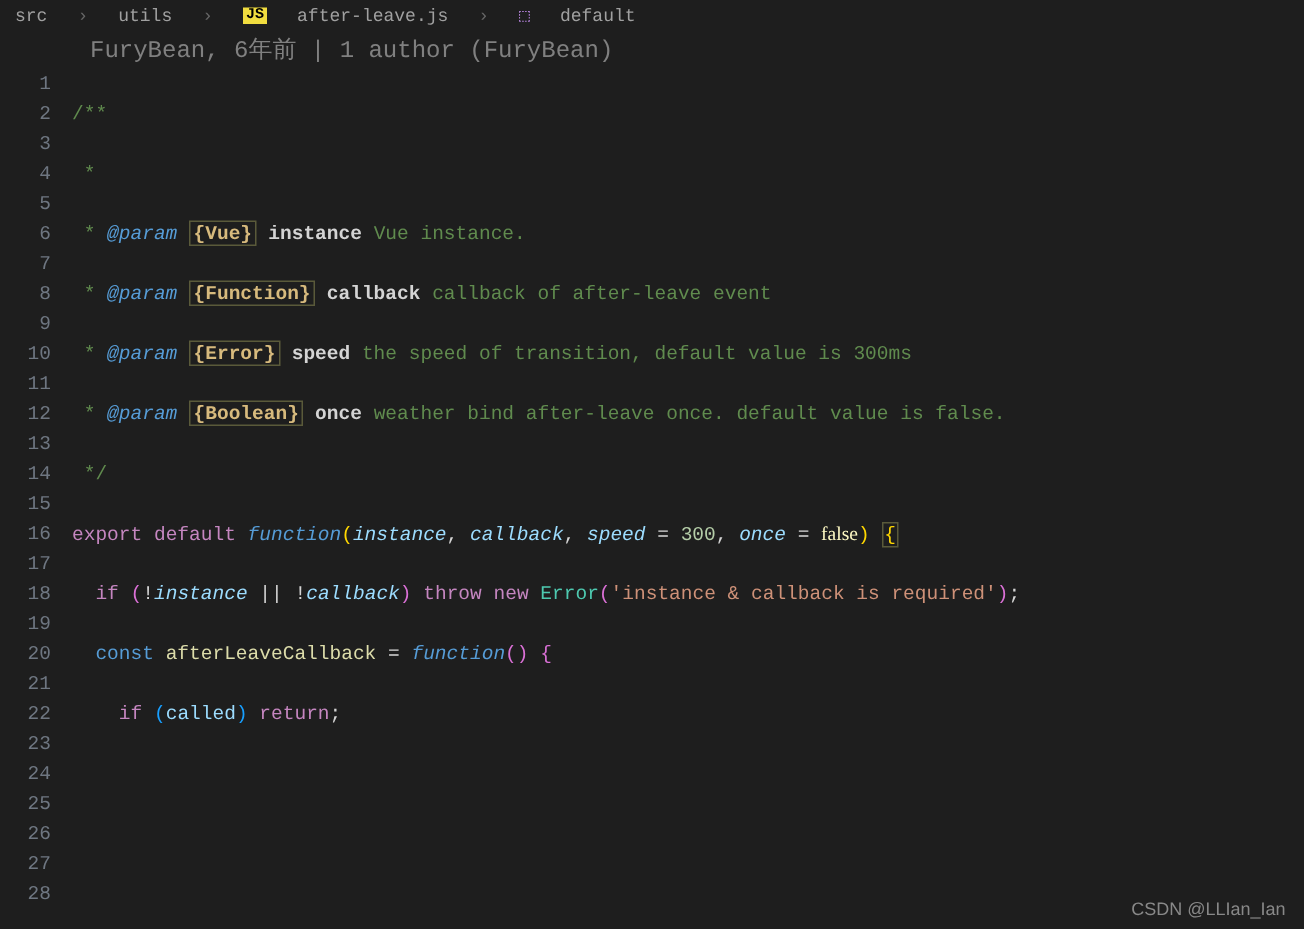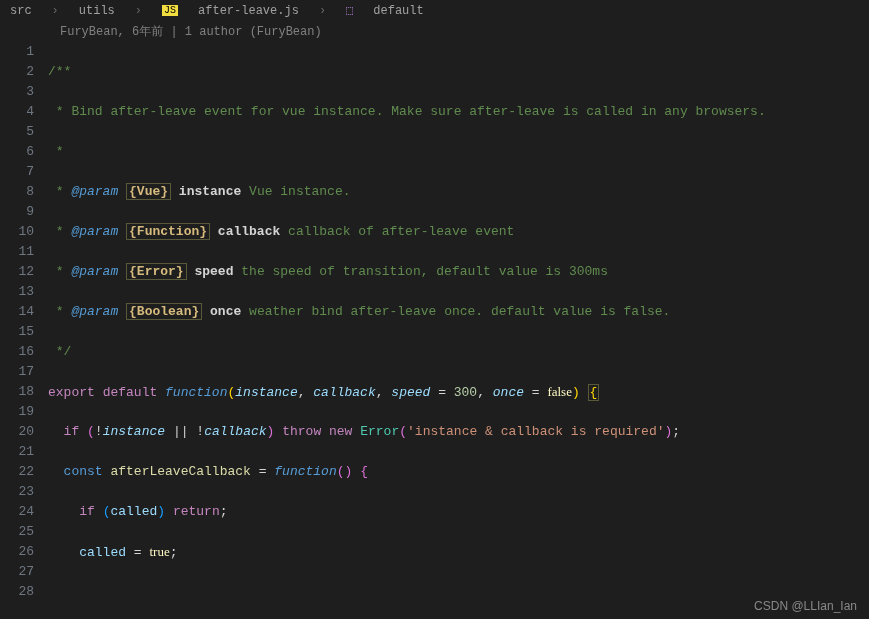--- a/index.html
+++ b/index.html
@@ -18,28 +18,28 @@
       align-items: center;
       padding: 3px 10px;
       font-size: 12px;
       color: #a0a0a0;
       gap: 20px;
     }
     .breadcrumb .sep { color: #666; }
     .js-icon {
       background: #f1dd3f;
       color: #000;
-      font-weight: normal;
+      font-weight: bold;
       padding: 0 2px;
       font-size: 10px;
     }
     .cube-icon { color: #b180d7; }
     .authorship {
       padding: 2px 60px;
-      font-size: 12px;
+      font-size: 16px;
       color: #808080;
     }
     .editor {
       display: flex;
       line-height: 20px;
     }
     .gutter {
       width: 48px;
       text-align: right;
       padding-right: 14px;
@@ -131,32 +131,30 @@
     <div>22</div>
       <div>23</div>
       <div>24</div>
       <div>25</div>
       <div>26</div>
       <div>27</div>
       <div>28</div>
   </div>
   <div class="code">
 <div class="code-line"><span class="c-comment">/**</span></div>
-<div class="code-line"><span class="c-comment"> * Bind after-leave event for vue instance. Make sure after-leave is called in any browsers.</span></div>
 <div class="code-line"><span class="c-comment"> *</span></div>
 <div class="code-line"><span class="c-comment"> * </span><span class="c-jsdoc-tag">@param</span> <span class="c-jsdoc-type c-jsdoc-typeborder">{Vue}</span> <span class="c-jsdoc-name">instance</span> <span class="c-comment">Vue instance.</span></div>
 <div class="code-line"><span class="c-comment"> * </span><span class="c-jsdoc-tag">@param</span> <span class="c-jsdoc-type c-jsdoc-typeborder">{Function}</span> <span class="c-jsdoc-name">callback</span> <span class="c-comment">callback of after-leave event</span></div>
 <div class="code-line"><span class="c-comment"> * </span><span class="c-jsdoc-tag">@param</span> <span class="c-jsdoc-type c-jsdoc-typeborder">{Error}</span> <span class="c-jsdoc-name">speed</span> <span class="c-comment">the speed of transition, default value is 300ms</span></div>
 <div class="code-line"><span class="c-comment"> * </span><span class="c-jsdoc-tag">@param</span> <span class="c-jsdoc-type c-jsdoc-typeborder">{Boolean}</span> <span class="c-jsdoc-name">once</span> <span class="c-comment">weather bind after-leave once. default value is false.</span></div>
 <div class="code-line"><span class="c-comment"> */</span></div>
 <div class="code-line"><span class="c-keyword-export">export</span> <span class="c-keyword-default">default</span> <span class="c-keyword-fn">function</span><span class="c-brace-gold">(</span><span class="c-param">instance</span><span class="c-punc">, </span><span class="c-param">callback</span><span class="c-punc">, </span><span class="c-param">speed</span><span class="c-op"> = </span><span class="c-num">300</span><span class="c-punc">, </span><span class="c-param">once</span><span class="c-op"> = </span><span class="c-bool">false</span><span class="c-brace-gold">)</span> <span class="c-brace-gold brace-box">{</span></div>
 <div class="code-line">  <span class="c-keyword-if">if</span> <span class="c-brace-pink">(</span><span class="c-op">!</span><span class="c-param">instance</span> <span class="c-op">||</span> <span class="c-op">!</span><span class="c-param">callback</span><span class="c-brace-pink">)</span> <span class="c-keyword-throw">throw</span> <span class="c-keyword-new">new</span> <span class="c-class">Error</span><span class="c-brace-pink">(</span><span class="c-string">'instance &amp; callback is required'</span><span class="c-brace-pink">)</span><span class="c-punc">;</span></div>
 <div class="code-line">  <span class="c-keyword-const">const</span> <span class="c-fn-name">afterLeaveCallback</span> <span class="c-op">=</span> <span class="c-keyword-fn">function</span><span class="c-brace-pink">()</span> <span class="c-brace-pink">{</span></div>
 <div class="code-line">    <span class="c-keyword-if">if</span> <span class="c-brace-blue">(</span><span class="c-var">called</span><span class="c-brace-blue">)</span> <span class="c-keyword-return">return</span><span class="c-punc">;</span></div>
-<div class="code-line">    <span class="c-var">called</span> <span class="c-op">=</span> <span class="c-bool">true</span><span class="c-punc">;</span></div>
 
 
 
 
 
 
 
 
 
 

